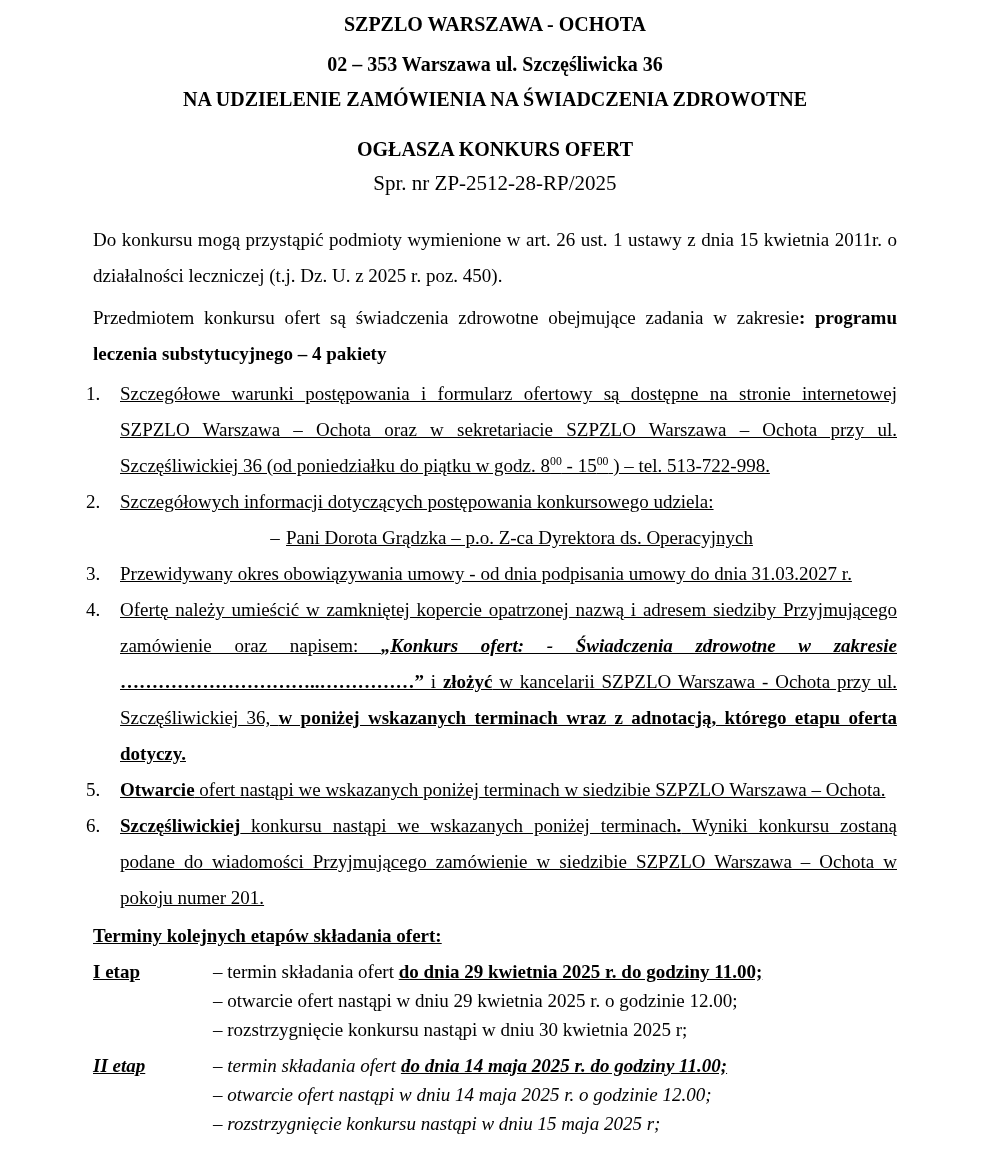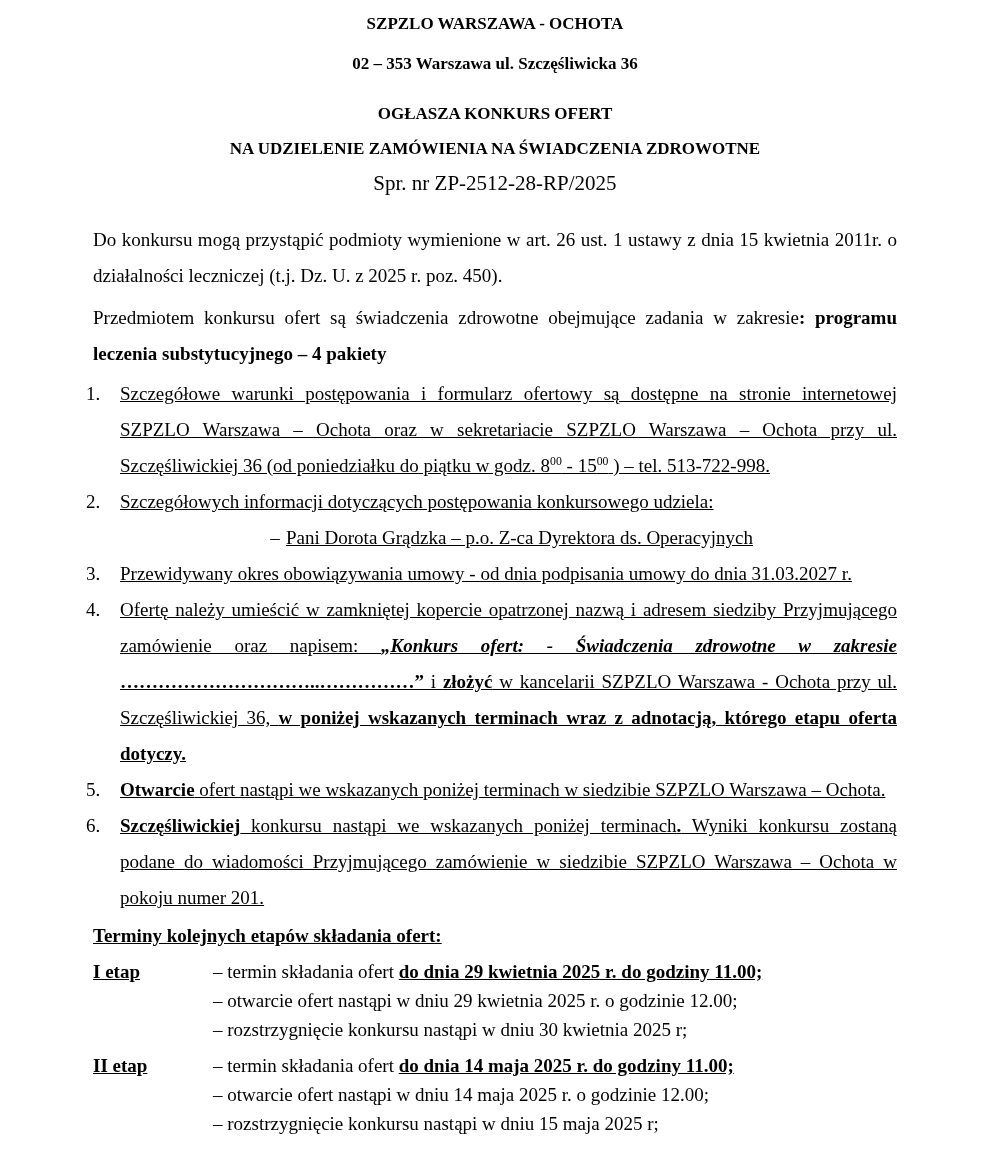--- a/index.html
+++ b/index.html
@@ -8,21 +8,21 @@
     height: 1165px;
     background: #ffffff;
     color: #000000;
     font-family: "Liberation Serif", serif;
     font-size: 19px;
     overflow: hidden;
   }
   .page { padding: 6px 90px 0 93px; }
 
   
-  .hdr { text-align: center; font-weight: bold; font-size: 17px; line-height: 20px; }
+  .hdr { text-align: center; font-weight: bold; font-size: 20px; line-height: 20px; }
   .h1 { margin-top: 8px; }
   .h2 { margin-top: 20px; }
   .h3 { margin-top: 30px; }
   .h4 { margin-top: 15px; }
   .h5 { margin-top: 14px; font-weight: normal; font-size: 21px; }
 
   
   .para { margin: 0; text-align: justify; line-height: 36px; }
   .p1 { margin-top: 29px; }
   .p2 { margin-top: 6px; }
@@ -32,39 +32,39 @@
   .item { display: flex; }
   .num { flex: none; width: 34px; margin-left: -7px; line-height: 36px; }
   .icol { flex: 1; min-width: 0; text-decoration: underline; }
   .itext { text-align: justify; line-height: 36px; }
   .subline { line-height: 36px; text-align: center; }
 
   
   .terminy-heading { margin-top: 8px; line-height: 24px; }
   .bu { font-weight: bold; text-decoration: underline; }
   .etap { display: flex; margin-top: 9px; }
-  .etap2 { margin-top: 7px; }
+  .etap2 { margin-top: 7px; font-style: italic; }
   .etap-label { flex: none; width: 120px; line-height: 29px; }
   .etap-lines { flex: 1; line-height: 29px; }
 
   
   .b { font-weight: bold; }
   .i { font-style: italic; }
   .u { text-decoration: underline; }
   .sup { vertical-align: super; font-size: 0.62em; line-height: 0; }
 </style>
 </head>
 <body>
 
 <div class="page">
 
   <div class="hdr h1">SZPZLO WARSZAWA - OCHOTA</div>
   <div class="hdr h2">02 – 353 Warszawa ul. Szczęśliwicka 36</div>
+  <div class="hdr h4">NA UDZIELENIE ZAMÓWIENIA NA ŚWIADCZENIA ZDROWOTNE</div>
   <div class="hdr h3">OGŁASZA KONKURS OFERT</div>
-  <div class="hdr h4">NA UDZIELENIE ZAMÓWIENIA NA ŚWIADCZENIA ZDROWOTNE</div>
   <div class="hdr h5">Spr. nr ZP-2512-28-RP/2025</div>
 
   <p class="para p1"><span>Do konkursu mogą przystąpić podmioty wymienione w art. 26 ust. 1 ustawy z dnia 15 kwietnia 2011r. o działalności leczniczej (t.j. Dz. U. z 2025 r. poz. 450).</span></p>
   <p class="para p2"><span>Przedmiotem konkursu ofert są świadczenia zdrowotne obejmujące zadania w zakresie</span><span class="b">: programu leczenia substytucyjnego – 4 pakiety</span></p>
 
   <div class="olist">
 
     <div class="item">
       <span class="num">1.</span>
       <div class="icol">

